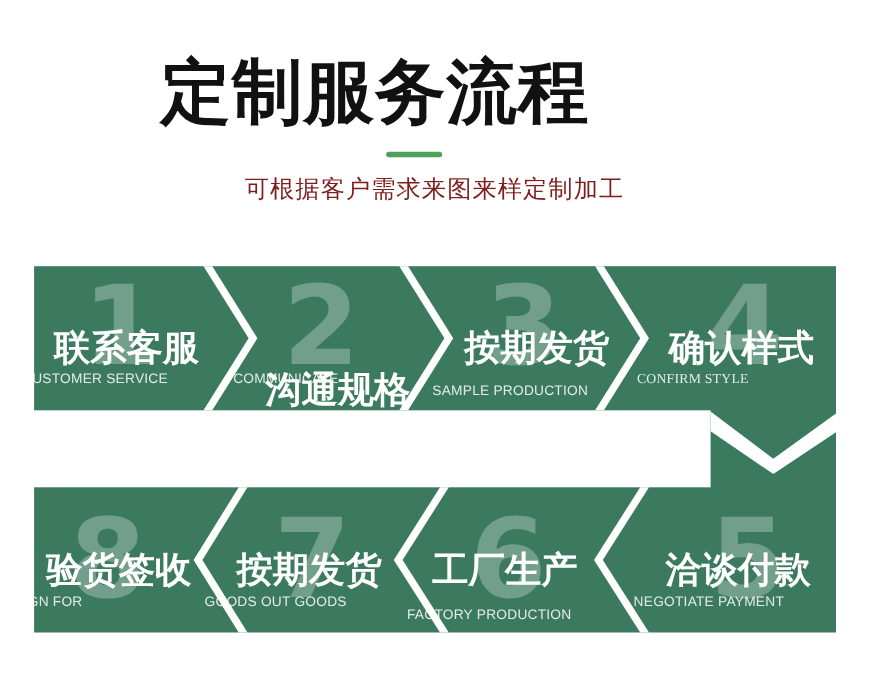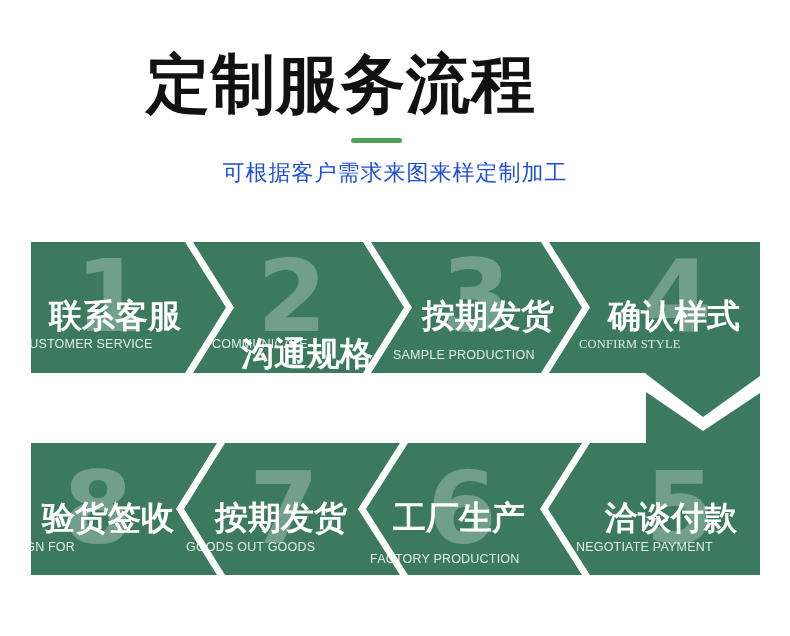--- a/index.html
+++ b/index.html
@@ -4,21 +4,21 @@
 <style>
   html, body { margin: 0; padding: 0; background: #ffffff; }
   body { width: 790px; height: 636px; position: relative; overflow: hidden;
          font-family: "DejaVu Sans", sans-serif; }
   .abs { position: absolute; }
   .hdr-title { left: 0; width: 682px; top: 46px; text-align: center;
                font-size: 64px; font-weight: bold; color: #111111; line-height: 76px;
                letter-spacing: 1px; }
   .hdr-bar { left: 351px; top: 138px; width: 51px; height: 5px; border-radius: 3px; }
   .hdr-sub { left: 0; width: 790px; top: 159px; text-align: center;
-             font-size: 22px; color: #1d4ed8; line-height: 28px; letter-spacing: 1px; }
+             font-size: 22px; color: #7f1d1d; line-height: 28px; letter-spacing: 1px; }
   svg.shapes { position: absolute; left: 0; top: 0; }
   .num { width: 120px; text-align: center; font-size: 100px; font-weight: bold;
          line-height: 100px; color: rgba(255,255,255,0.28);
          font-family: "DejaVu Sans", sans-serif; }
   .ttl { width: 190px; text-align: center; font-size: 33px; font-weight: bold;
          color: #ffffff; line-height: 36px; }
   .sub { width: 190px; text-align: left; font-size: 12.5px; color: rgba(255,255,255,0.85);
          line-height: 14px; font-family: "Liberation Sans", sans-serif; letter-spacing: 0.2px; }
 
   

